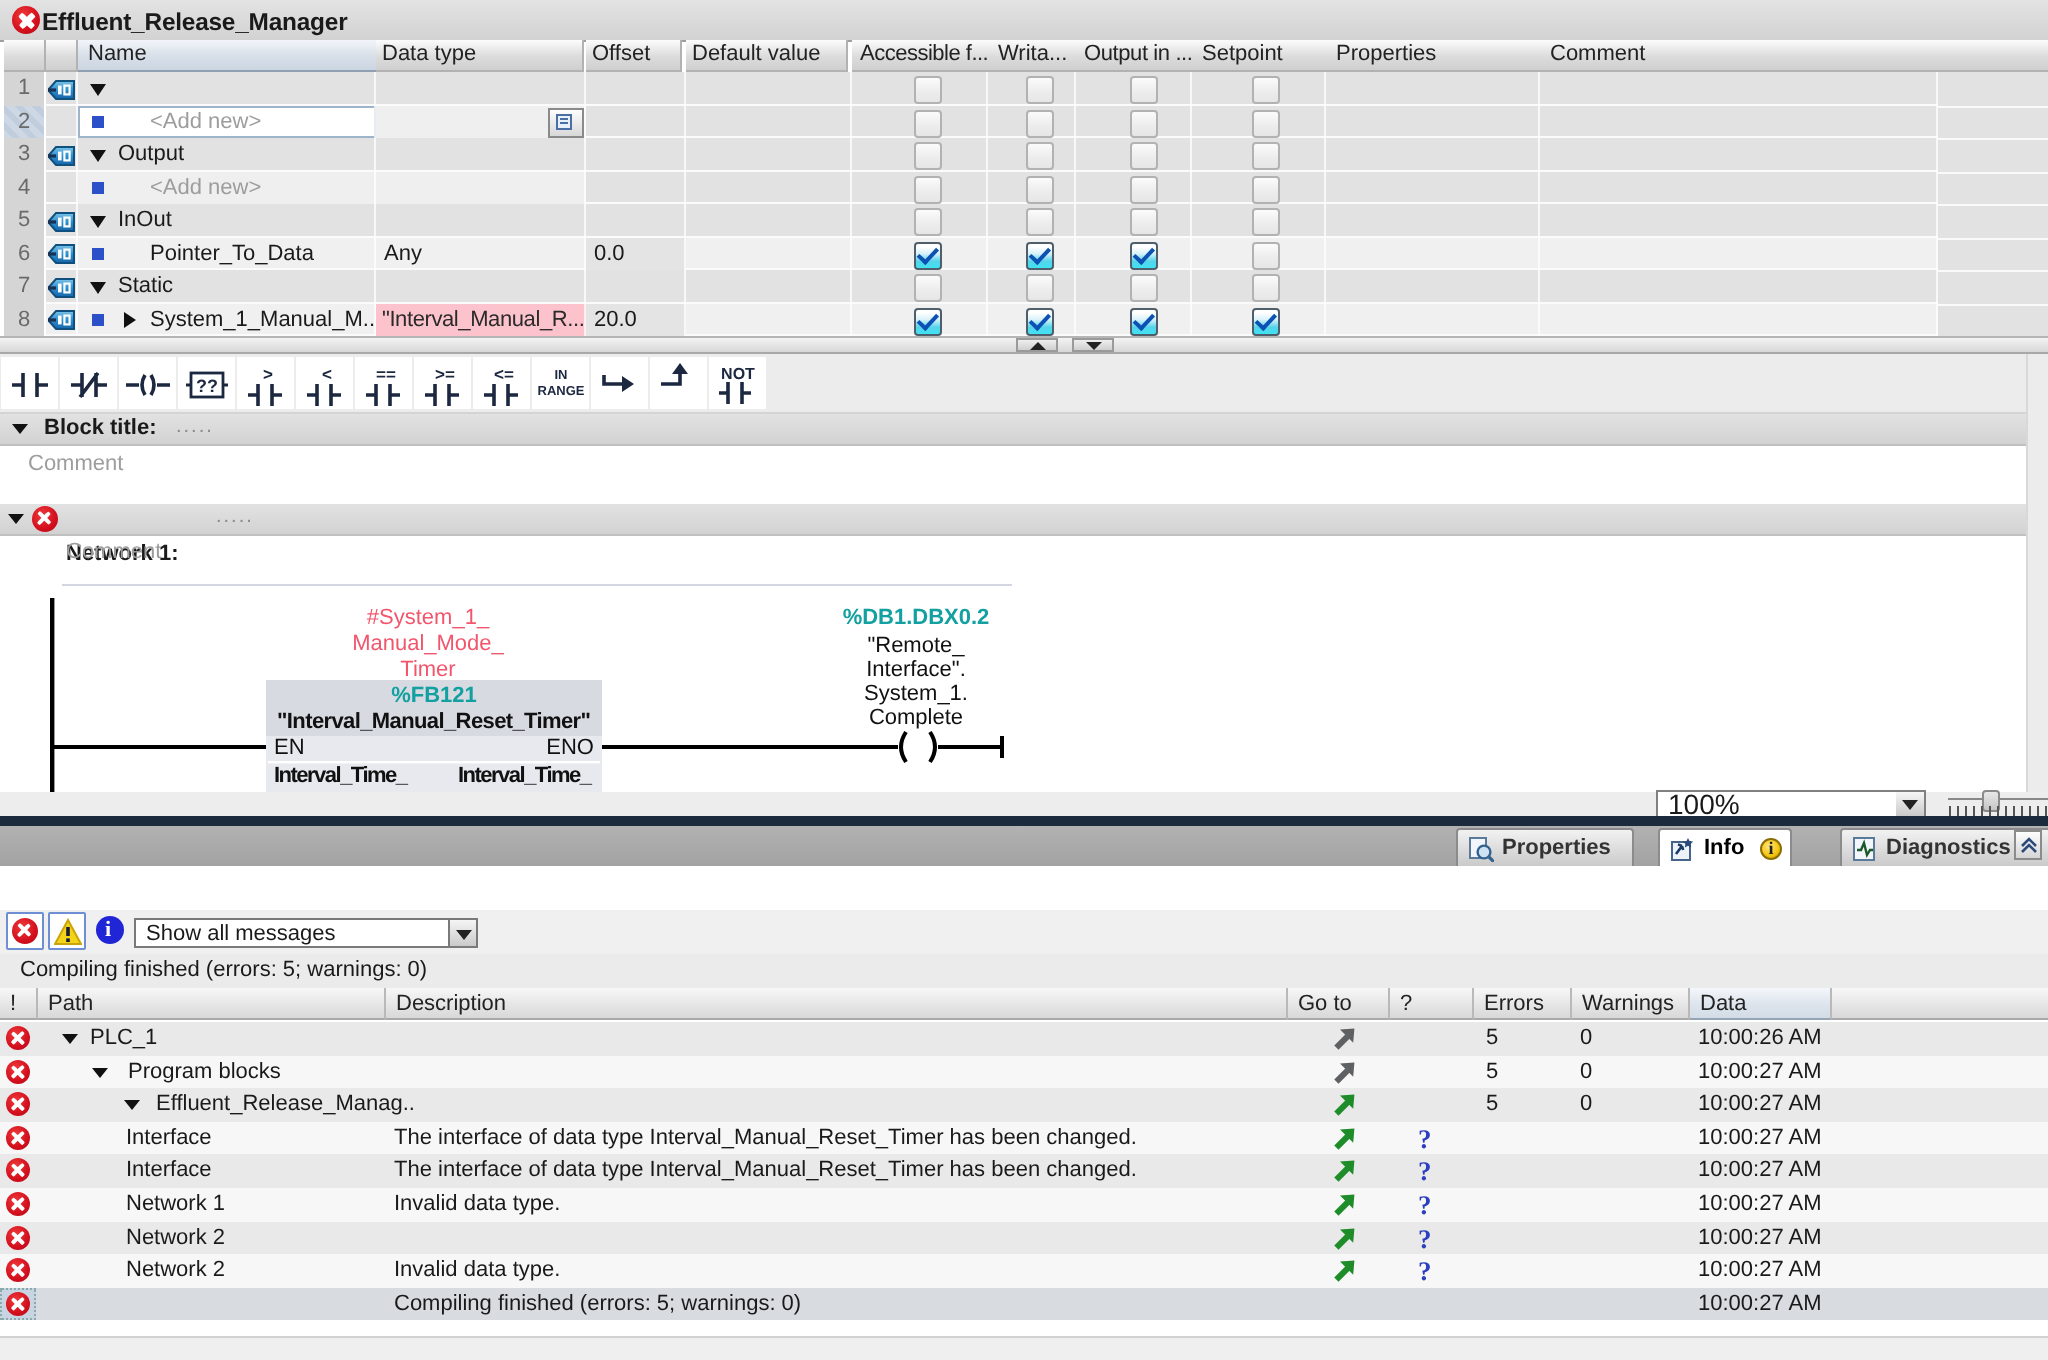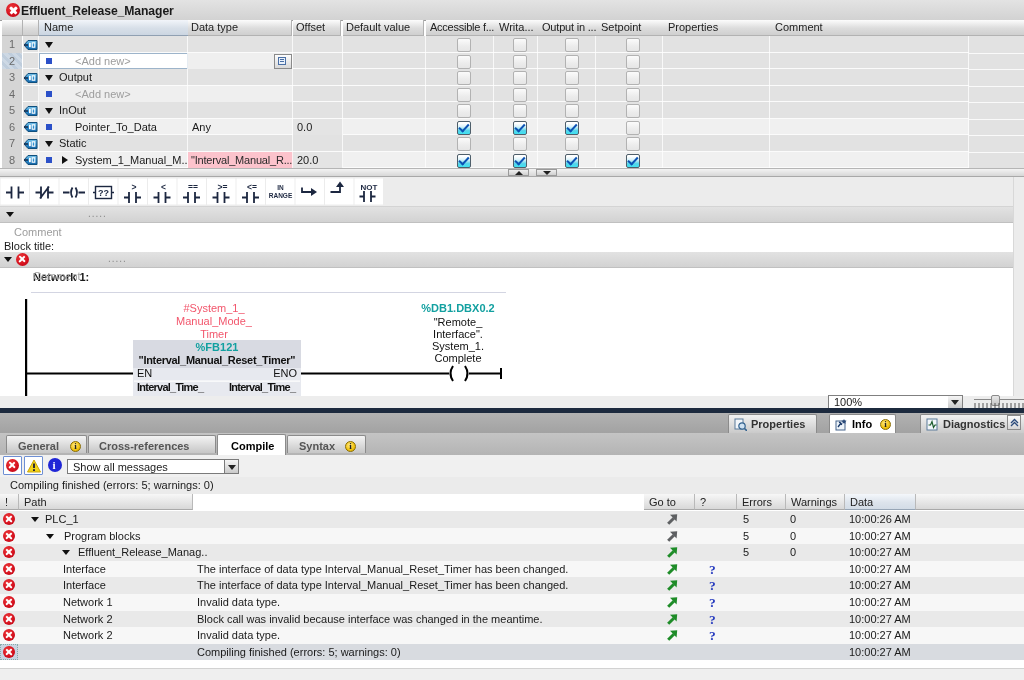--- a/index.html
+++ b/index.html
@@ -290,21 +290,21 @@
         <text x="280.5" y="12.5" font-size="6.5px">IN</text>
         <text x="280.5" y="20.5" font-size="6.5px">RANGE</text>
         <text x="369" y="12.5" font-size="8px">NOT</text>
       </g>
     </svg>
   </div>
 
   <div id="editor" class="abs" style="left:0;top:207px;width:1024px;height:189px;background:#fff;">
     <div class="gbar" style="top:0;">
       <div class="tri-d" style="left:6px;top:5px;border-left-width:4px;border-right-width:4px;border-top-width:5px;"></div>
-      <div class="abs" style="left:4px;top:1px;font-weight:normal;margin-top:32px;">Block title:</div>
+      <div class="abs" style="left:22px;top:1px;font-weight:bold;">Block title:</div>
       <div class="abs dots" style="left:88px;top:1px;">.....</div>
     </div>
     <div class="cmt" style="left:14px;top:19px;">Comment</div>
     <div class="gbar" style="top:45px;">
       <div class="tri-d" style="left:4px;top:5px;border-left-width:4px;border-right-width:4px;border-top-width:5px;"></div>
       <div class="errico" style="left:16px;top:1px;width:13px;height:13px;"></div>
       <div class="abs" style="left:33px;top:19px;font-weight:bold;">Network 1:</div>
       <div class="abs dots" style="left:108px;top:1px;">.....</div>
     </div>
     <div class="cmt" style="left:33px;top:63px;">Comment</div>
@@ -342,21 +342,21 @@
         <path d="M501 81 V92"></path>
         <path d="M453 79 Q448 86.5 453 94"></path>
         <path d="M465 79 Q470 86.5 465 94"></path>
       </g>
     </svg>
   </div>
 
   <div class="abs" style="left:1013px;top:177px;width:11px;height:219px;background:#ececec;border-left:1px solid #d8d8d8;box-sizing:border-box;"></div>
 
   <div id="zoomrow" class="abs" style="left:0;top:396px;width:1024px;height:12px;background:#ededed;">
-    <div class="abs" style="left:828px;top:-1.5px;width:120px;height:12px;background:#fff;border:1px solid #808080;line-height:12px;padding-left:5px;font-size:11px;">100%</div>
+    <div class="abs" style="left:828px;top:-1.5px;width:120px;height:12px;background:#fff;border:1px solid #808080;line-height:12px;padding-left:5px;font-size:14px;">100%</div>
     <div class="abs" style="left:948px;top:-1.5px;width:14px;height:12px;background:linear-gradient(#f5f5f5,#cacaca);border:1px solid #808080;border-left:none;">
       <div class="abs" style="left:3px;top:4px;width:0;height:0;border-left:4px solid transparent;border-right:4px solid transparent;border-top:5px solid #222;"></div>
     </div>
     <div class="abs" style="left:974px;top:3px;width:50px;height:1px;background:#888;"></div>
     <div class="abs" style="left:991px;top:-1px;width:7px;height:9px;background:linear-gradient(#e8e8e8,#c5c5c5);border:1px solid #8a8a8a;border-radius:2px;"></div>
     <svg class="abs" style="left:974px;top:6px;" width="50" height="6">
       <g stroke="#555" stroke-width="1">
         <path d="M1 1 V6 M5 1 V6 M9 1 V6 M13 1 V6 M17 1 V6 M21 1 V6 M25 1 V6 M29 1 V6 M33 1 V6 M37 1 V6 M41 1 V6 M45 1 V6 M49 1 V6"></path>
       </g>
     </svg>
@@ -387,36 +387,20 @@
         <path d="M2.5 7 h2 l1.5 -3.5 1.5 6 1.5 -2.5 h1.5" stroke="#1a5a2a" stroke-width="1.2" fill="none"></path>
       </svg>
       <div class="abs" style="left:22px;top:3px;">Diagnostics</div>
     </div>
     <div class="abs" style="left:1007px;top:2px;width:14px;height:15px;background:linear-gradient(#fdfdfd,#d5d5d5);border:1px solid #8b8b8b;box-sizing:border-box;">
       <svg class="abs" style="left:2px;top:2px;" width="9" height="9">
           <path d="M1 5 L4.5 1.5 8 5 M1 8 L4.5 4.5 8 8" stroke="#2a4a7a" stroke-width="1.3" fill="none"></path>
         </svg>
     </div>
   </div>
-  <div id="tabband2" class="abs">
-    <div class="tab2" style="left:6px;width:81px;">
-      <div class="abs" style="left:11px;top:4px;">General</div>
-      <div class="yico" style="left:63px;top:4.5px;"></div>
-    </div>
-    <div class="tab2" style="left:88px;width:128px;">
-      <div class="abs" style="left:10px;top:4px;">Cross-references</div>
-    </div>
-    <div class="tab2" style="left:217px;width:69px;top:1px;height:21px;background:#fff;color:#000;">
-      <div class="abs" style="left:13px;top:5px;">Compile</div>
-    </div>
-    <div class="tab2" style="left:287px;width:79px;">
-      <div class="abs" style="left:11px;top:4px;">Syntax</div>
-      <div class="yico" style="left:57px;top:4.5px;"></div>
-    </div>
-  </div>
   <div id="msgtoolbar" class="abs">
     <div class="abs" style="left:3px;top:1px;width:19px;height:19px;border:1px solid #6e8fd4;background:#fff;box-sizing:border-box;border-radius:1px;">
       <div class="errico" style="left:2px;top:2px;width:13px;height:13px;"></div>
     </div>
     <div class="abs" style="left:24px;top:1px;width:19px;height:19px;border:1px solid #6e8fd4;background:#fff;box-sizing:border-box;border-radius:1px;">
       <svg class="abs" style="left:2px;top:2px;" width="14" height="14">
         <polygon points="7,1 13.5,13 0.5,13" fill="#f2d418" stroke="#caa50a" stroke-width="1"></polygon>
         <rect x="6.1" y="4.5" width="1.8" height="4.5" fill="#1a1a3a"></rect>
         <rect x="6.1" y="10.2" width="1.8" height="1.8" fill="#1a1a3a"></rect>
       </svg>
@@ -427,20 +411,21 @@
       <span style="margin-left:5px;">Show all messages</span>
     </div>
     <div class="abs" style="left:224px;top:4px;width:15px;height:15px;background:linear-gradient(#f5f5f5,#cacaca);border:1px solid #7a7a7a;box-sizing:border-box;">
       <div class="abs" style="left:3px;top:5px;width:0;height:0;border-left:4px solid transparent;border-right:4px solid transparent;border-top:5px solid #222;"></div>
     </div>
   </div>
   <div id="compmsg" class="abs"><span style="margin-left:10px;">Compiling finished (errors: 5; warnings: 0)</span></div>
   <div id="msgtable" class="abs" style="left:0;top:494px;width:1024px;height:167px;">
     <div class="mhdr" style="left:0;width:19px;">!</div>
     <div class="mhdr" style="left:19px;width:174px;">Path</div>
+    <div class="mhdr" style="left:193px;width:451px;">Description</div>
     <div class="mhdr" style="left:644px;width:51px;">Go to</div>
     <div class="mhdr" style="left:695px;width:42px;">?</div>
     <div class="mhdr" style="left:737px;width:49px;">Errors</div>
     <div class="mhdr" style="left:786px;width:59px;">Warnings</div>
     <div class="mhdr" style="left:845px;width:71px;background:linear-gradient(#f4f7fb,#dde4ec 55%,#d3dce6);border-bottom:1px solid #96a5b5;">Data</div>
     <div class="mhdr" style="left:916px;width:108px;border-right:none;"></div>
 
     <div class="mrow" style="top:17px;background:#e9e9e9;">
       <div class="errico" style="left:3px;top:2px;width:12px;height:12px;"></div>
       <div class="tri-d" style="left:31px;top:6px;border-left-width:4px;border-right-width:4px;border-top-width:5px;"></div>
@@ -500,21 +485,20 @@
       <div class="abs" style="left:197px;top:2px;">Invalid data type.</div>
       <svg class="abs" style="left:666px;top:2px;" width="12" height="12">
           <use href="#grarrow"></use>
         </svg>
       <div class="abs" style="left:709px;top:1px;color:#2b3fc0;font-weight:bold;font-size:13.5px;font-family:'Liberation Serif',serif;">?</div>
       <div class="abs" style="left:849px;top:2px;">10:00:27 AM</div>
     </div>
     <div class="mrow" style="top:116.6px;background:#e9e9e9;">
       <div class="errico" style="left:3px;top:2px;width:12px;height:12px;"></div>
       <div class="abs" style="left:63px;top:2px;">Network 2</div>
-      <div class="abs" style="left:197px;top:2px;">Block call was invalid because interface was changed in the meantime.</div>
       <svg class="abs" style="left:666px;top:2px;" width="12" height="12">
           <use href="#grarrow"></use>
         </svg>
       <div class="abs" style="left:709px;top:1px;color:#2b3fc0;font-weight:bold;font-size:13.5px;font-family:'Liberation Serif',serif;">?</div>
       <div class="abs" style="left:849px;top:2px;">10:00:27 AM</div>
     </div>
     <div class="mrow" style="top:133.2px;background:#f7f7f7;">
       <div class="errico" style="left:3px;top:2px;width:12px;height:12px;"></div>
       <div class="abs" style="left:63px;top:2px;">Network 2</div>
       <div class="abs" style="left:197px;top:2px;">Invalid data type.</div>

